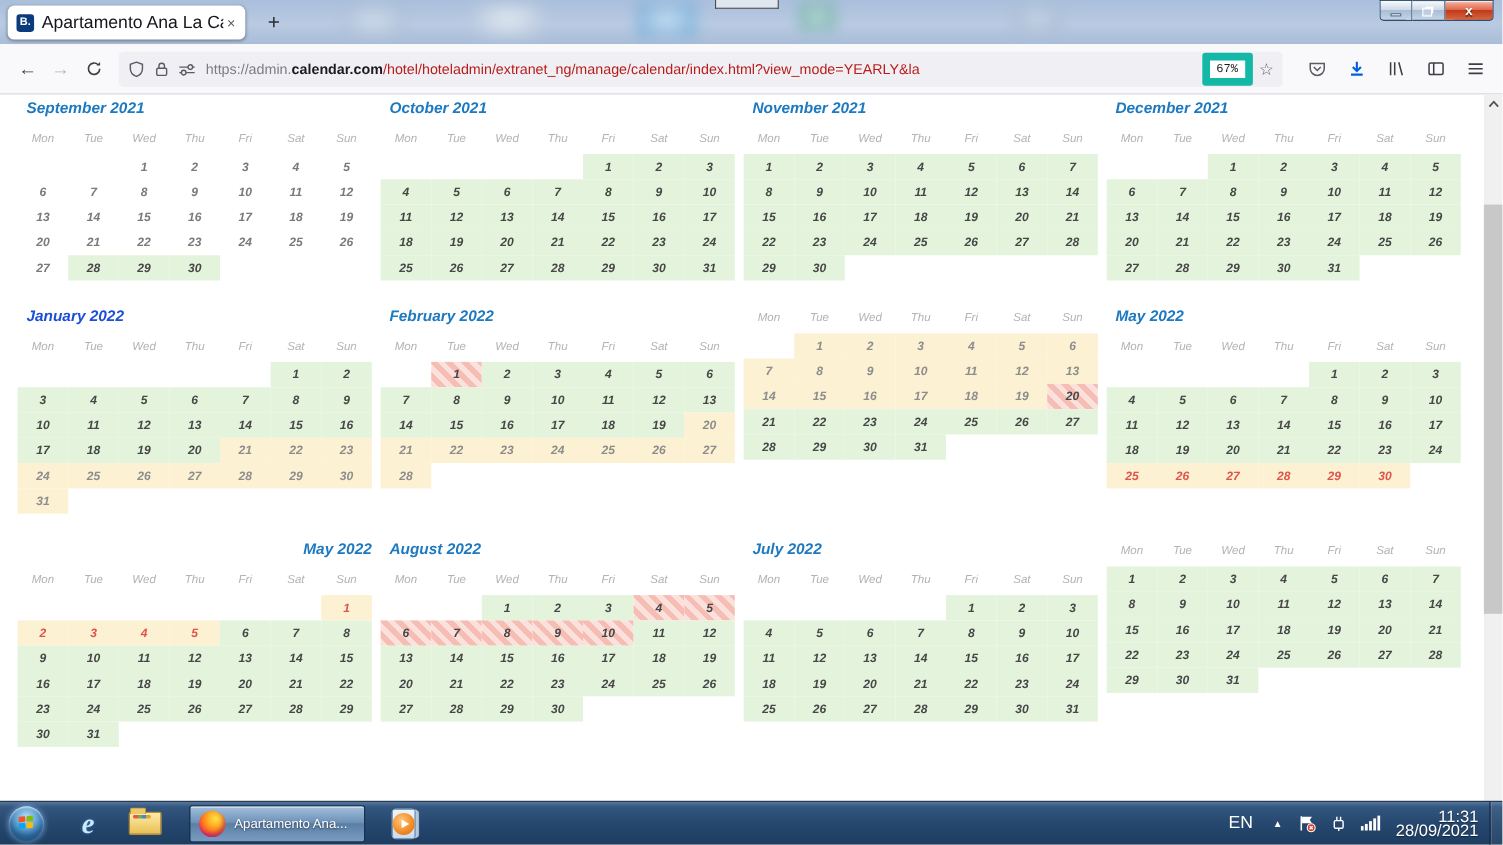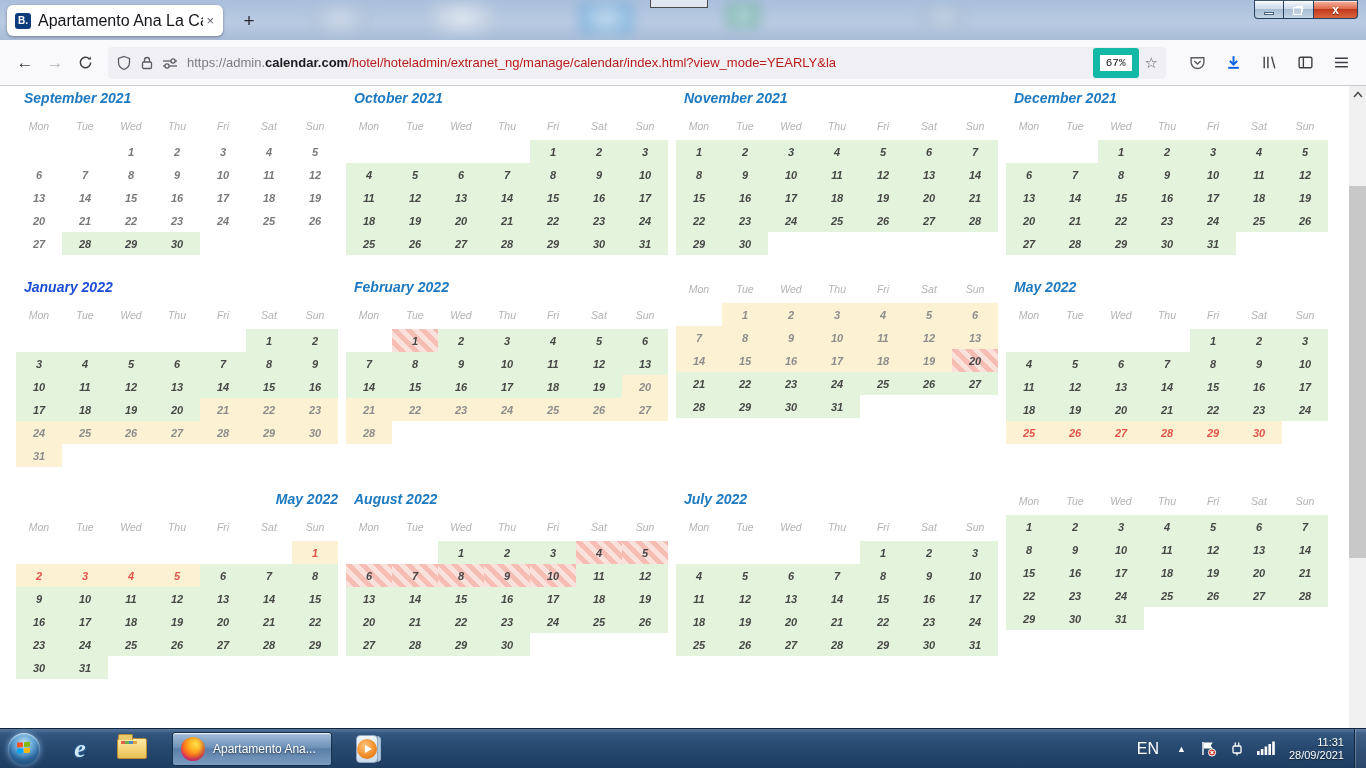--- a/index.html
+++ b/index.html
@@ -76,21 +76,21 @@
   .fx-ico { width:24px; height:24px; border-radius:50%; background:radial-gradient(circle at 62% 30%, #ffe14d 0%, #ffb423 28%, #ff7a1c 52%, #ef2d5e 78%, #8a2ab0 100%); flex:0 0 24px; box-shadow:inset -2px -3px 4px rgba(120,20,120,.45); }
   .task-label { color:#fff; font-size:12px; margin-left:8px; white-space:nowrap; overflow:hidden; text-shadow:0 1px 2px rgba(0,0,0,.6); }
   .wmp { width:28px; height:28px; border-radius:4px; background:linear-gradient(180deg,#eef5fb,#c9dcee); border:1px solid #8fa9c4; box-shadow:3px 0 0 -1px #b4c9de, 5px 0 0 -2px #9db6cf; display:flex; align-items:center; justify-content:center; margin-left:18px; }
   .wmp-circle { width:20px; height:20px; border-radius:50%; background:radial-gradient(circle at 40% 35%, #ffc77a, #f08a24 60%, #d4641a 100%); display:flex; align-items:center; justify-content:center; }
   .wmp-play { width:0; height:0; border-left:7px solid #fff; border-top:4.5px solid transparent; border-bottom:4.5px solid transparent; margin-left:2px; }
 
   .tray { position:absolute; right:0; top:0; height:100%; display:flex; align-items:center; }
   .tray-lang { color:#fff; font-size:16px; padding:0 10px; }
   .tray-arrow { color:#fff; font-size:9px; padding:0 8px; }
   .tray-ico { padding:0 6px; display:flex; align-items:center; }
-  .clock { color:#fff; font-size:11px; line-height:13px; text-align:right; padding:0 10px 0 8px; text-shadow:0 1px 1px rgba(0,0,0,.5); }
+  .clock { color:#fff; font-size:15px; line-height:13px; text-align:right; padding:0 10px 0 8px; text-shadow:0 1px 1px rgba(0,0,0,.5); }
   .show-desktop { width:12px; height:100%; border-left:1px solid #0e2540; box-shadow:inset 1px 0 0 rgba(255,255,255,.25); background:rgba(255,255,255,.06); }
 </style>
 </head>
 <body>
 
 <div class="titlebar">
   <div class="blur-blob" style="left:310px; top:4px; width:60px; height:30px; background:radial-gradient(#d8e2ee,#9fb4cf);"></div>
   <div class="blur-blob" style="left:430px; top:2px; width:64px; height:32px; background:radial-gradient(#eef3f8,#aabdd5);"></div>
   <div class="blur-blob" style="left:578px; top:2px; width:56px; height:32px; background:radial-gradient(#cfe6f7,#5e9ed0);"></div>
   <div class="blur-blob" style="left:726px; top:2px; width:34px; height:26px; background:radial-gradient(#bfe2dd,#58a08f);"></div>

